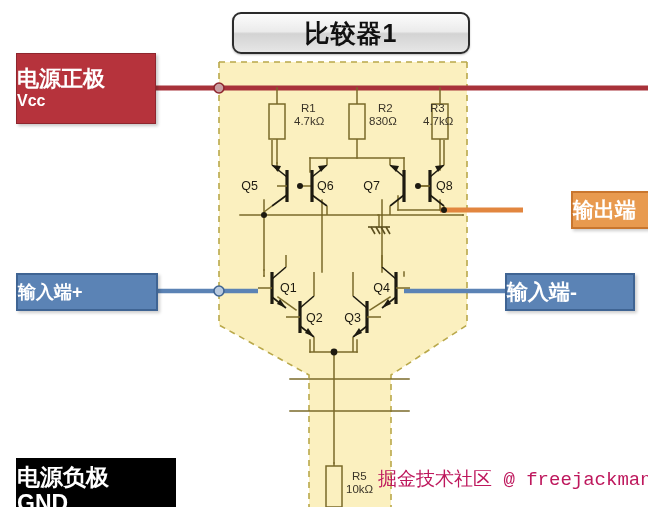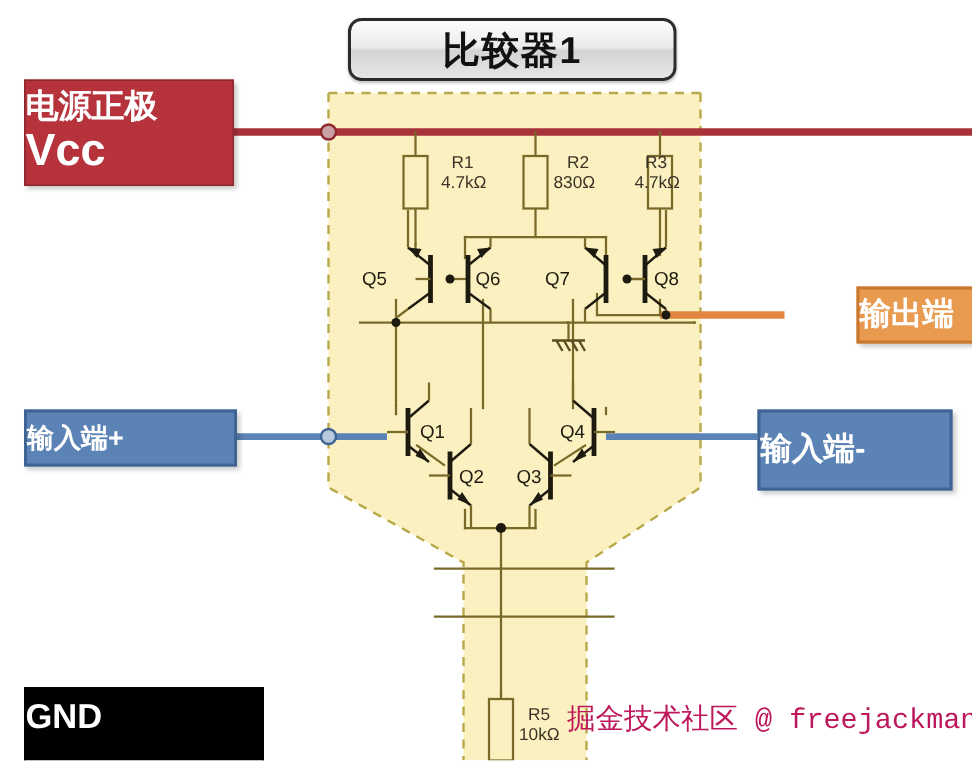--- a/index.html
+++ b/index.html
@@ -15,21 +15,21 @@
     width: 648px;
     height: 507px;
     background: #ffffff;
     overflow: hidden;
   }
   
   .title-pill {
     position: absolute;
     left: 232px;
     top: 12px;
-    width: 219px;
+    width: 238px;
     height: 42px;
     border-radius: 9px;
     background: linear-gradient(to bottom, #fcfcfc 0%, #ebebeb 46%, #d3d3d3 52%, #e6e6e6 100%);
     border: 2px solid #2b2b2b;
     box-sizing: border-box;
     display: flex;
     align-items: center;
     justify-content: center;
     box-shadow: 0 1px 2px rgba(0,0,0,0.25);
   }
@@ -57,21 +57,21 @@
   #vcc-label {
     left: 16px;
     top: 53px;
     width: 140px;
     height: 71px;
     background: #b6333c;
     border: 1px solid #8e262e;
     font-size: 22px;
     box-shadow: 2px 2px 3px rgba(0,0,0,0.22);
   }
-  #vcc-label .l2 { font-size: 30px; }
+  #vcc-label .l2 { font-size: 16px; }
 
   #gnd-label {
     left: 16px;
     top: 458px;
     width: 160px;
     height: 64px;
     background: #000000;
     border: 1px solid #000000;
     font-size: 23px;
     justify-content: flex-start;
@@ -86,21 +86,21 @@
     height: 38px;
     background: #5b83b5;
     border: 2px solid #3f6493;
     font-size: 18px;
     box-shadow: 2px 2px 3px rgba(0,0,0,0.20);
   }
   #in-minus-label {
     left: 505px;
     top: 273px;
     width: 130px;
-    height: 54px;
+    height: 38px;
     background: #5b83b5;
     border: 2px solid #3f6493;
     font-size: 21px;
     box-shadow: 2px 2px 3px rgba(0,0,0,0.20);
   }
   #out-label {
     left: 523px;
     top: 191px;
     width: 110px;
     height: 38px;
@@ -353,20 +353,21 @@
   <div class="title-pill">
     <span>比较器1</span>
   </div>
 
   <div class="label-box" id="vcc-label">
     <span class="l1">电源正极</span>
     <span class="l2">Vcc</span>
   </div>
 
   <div class="label-box" id="gnd-label">
+    <span class="l1">电源负极</span>
     <span class="l2">GND</span>
   </div>
 
   <div class="label-box" id="in-plus-label">
     <span class="l1">输入端+</span>
   </div>
 
   <div class="label-box" id="in-minus-label">
     <span class="l1">输入端-</span>
   </div>

